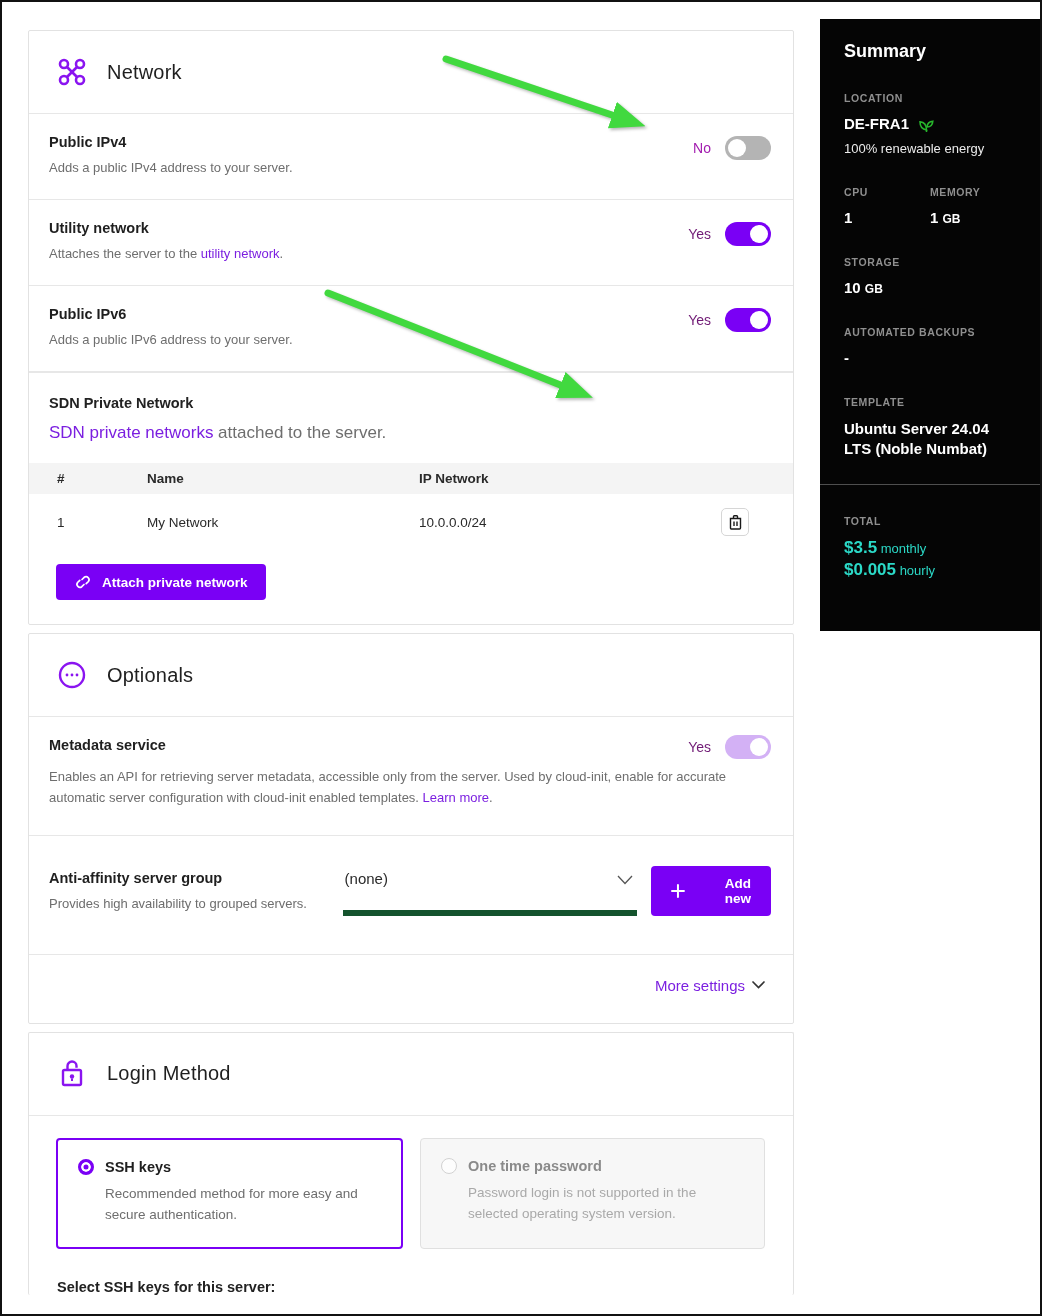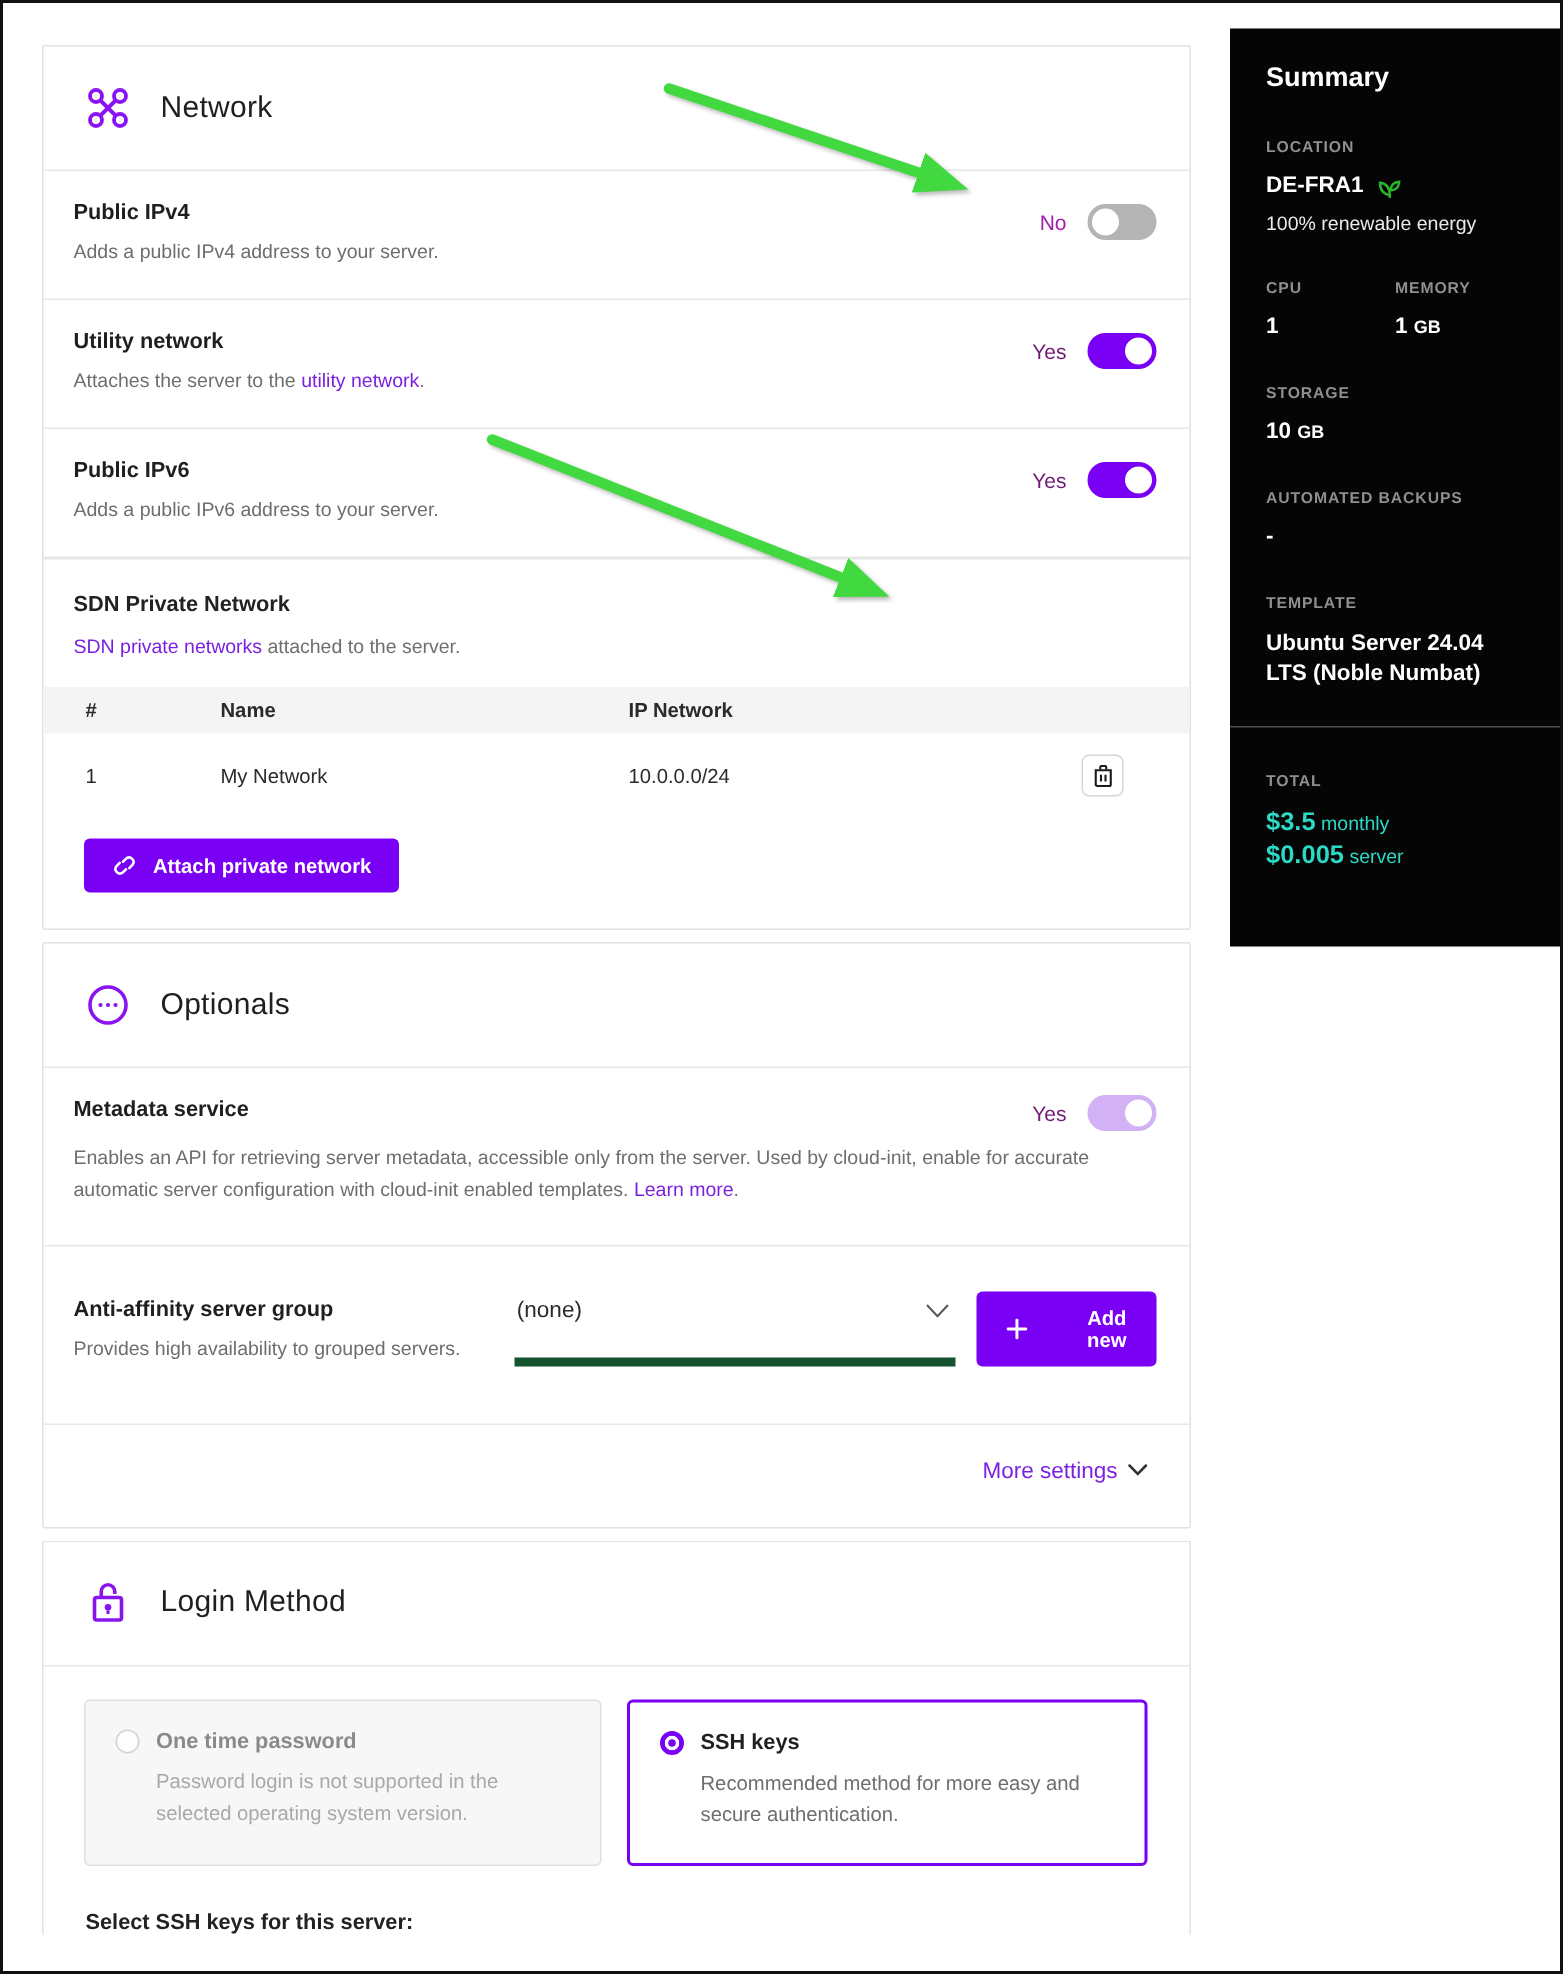--- a/index.html
+++ b/index.html
@@ -35,21 +35,21 @@
   .t-label { font-size:14px; color:#701a75; }
   .t-label.muted { color:#a21caf; }
   .toggle { width:46px; height:24px; border-radius:12px; position:relative; cursor:pointer; flex:0 0 auto; }
   .toggle .knob { width:18px; height:18px; border-radius:50%; background:#fff; position:absolute; top:3px; }
   .toggle.off { background:#b4b4b4; } .toggle.off .knob { left:3px; }
   .toggle.on  { background:#7a00f5; } .toggle.on .knob { right:3px; }
   .toggle.dis-on { background:#d3b1f5; } .toggle.dis-on .knob { right:3px; }
 
   .sdn-block { padding:22px 28px 6px 20px; }
   .sdn-title { font-size:14.5px; font-weight:700; margin-bottom:12px; }
-  .sdn-desc { font-size:13px; color:#6e6e6e; }
+  .sdn-desc { font-size:17px; color:#6e6e6e; }
 
   table.sdn-table { width:100%; border-collapse:collapse; margin-top:14px; font-size:13.5px; }
   .sdn-table thead tr { background:#f4f4f4; }
   .sdn-table th { text-align:left; font-weight:600; color:#2a2a2a; padding:8px 0; }
   .sdn-table td { padding:14px 0; color:#2a2a2a; }
   .col-idx { width:118px; padding-left:28px !important; }
   .col-name { width:272px; }
   .col-act { width:72px; }
   .icon-btn {
     width:28px; height:28px; border:1px solid #d6d6d6; border-radius:5px;
@@ -299,33 +299,33 @@
             <rect x="5" y="11" width="18" height="15" rx="1.5"></rect>
             <path d="M9.5 11 V7 a4.5 4.5 0 0 1 9 0 V8.7"></path>
             <circle cx="14" cy="17.5" r="2.2" fill="#8a14f0" stroke="none"></circle>
             <line x1="14" y1="19.5" x2="14" y2="22" stroke-width="2"></line>
           </svg>
         </span>
         <h2>Login Method</h2>
       </div>
 
       <div class="login-opts">
+        <div class="opt-card selected">
+          <div class="opt-card-head">
+            <span class="radio on"></span>
+            <span class="opt-card-title">SSH keys</span>
+          </div>
+          <div class="opt-card-desc">Recommended method for more easy and secure authentication.</div>
+        </div>
         <div class="opt-card disabled">
           <div class="opt-card-head">
             <span class="radio offr"></span>
             <span class="opt-card-title">One time password</span>
           </div>
           <div class="opt-card-desc">Password login is not supported in the selected operating system version.</div>
-        </div>
-        <div class="opt-card selected">
-          <div class="opt-card-head">
-            <span class="radio on"></span>
-            <span class="opt-card-title">SSH keys</span>
-          </div>
-          <div class="opt-card-desc">Recommended method for more easy and secure authentication.</div>
         </div>
       </div>
 
       <div class="ssh-select-label">Select SSH keys for this server:</div>
 
     </section>
   </div>
 
   <aside class="summary">
     <h2>Summary</h2>
@@ -367,17 +367,17 @@
     <div class="s-sec" style="margin-bottom:24px;">
       <div class="s-label">TEMPLATE</div>
       <div class="s-value" style="line-height:1.35;">Ubuntu Server 24.04 LTS (Noble Numbat)</div>
     </div>
 
     <div class="s-divider"></div>
 
     <div class="total-sec">
       <div class="s-label">TOTAL</div>
       <div class="price"><b>$3.5</b> <span>monthly</span></div>
-      <div class="price" style="margin-top:2px;"><b>$0.005</b> <span>server</span></div>
+      <div class="price" style="margin-top:2px;"><b>$0.005</b> <span>hourly</span></div>
     </div>
   </aside>
 
 </div>
 
 </body></html>

